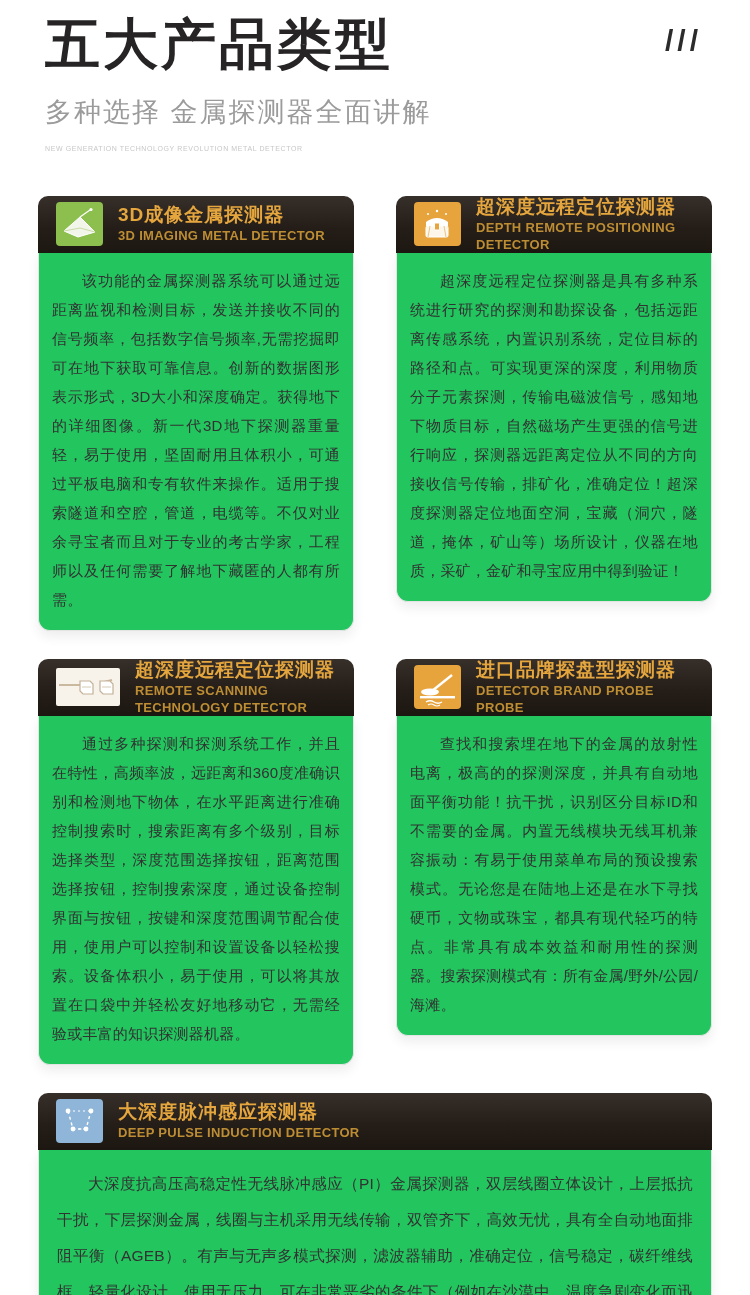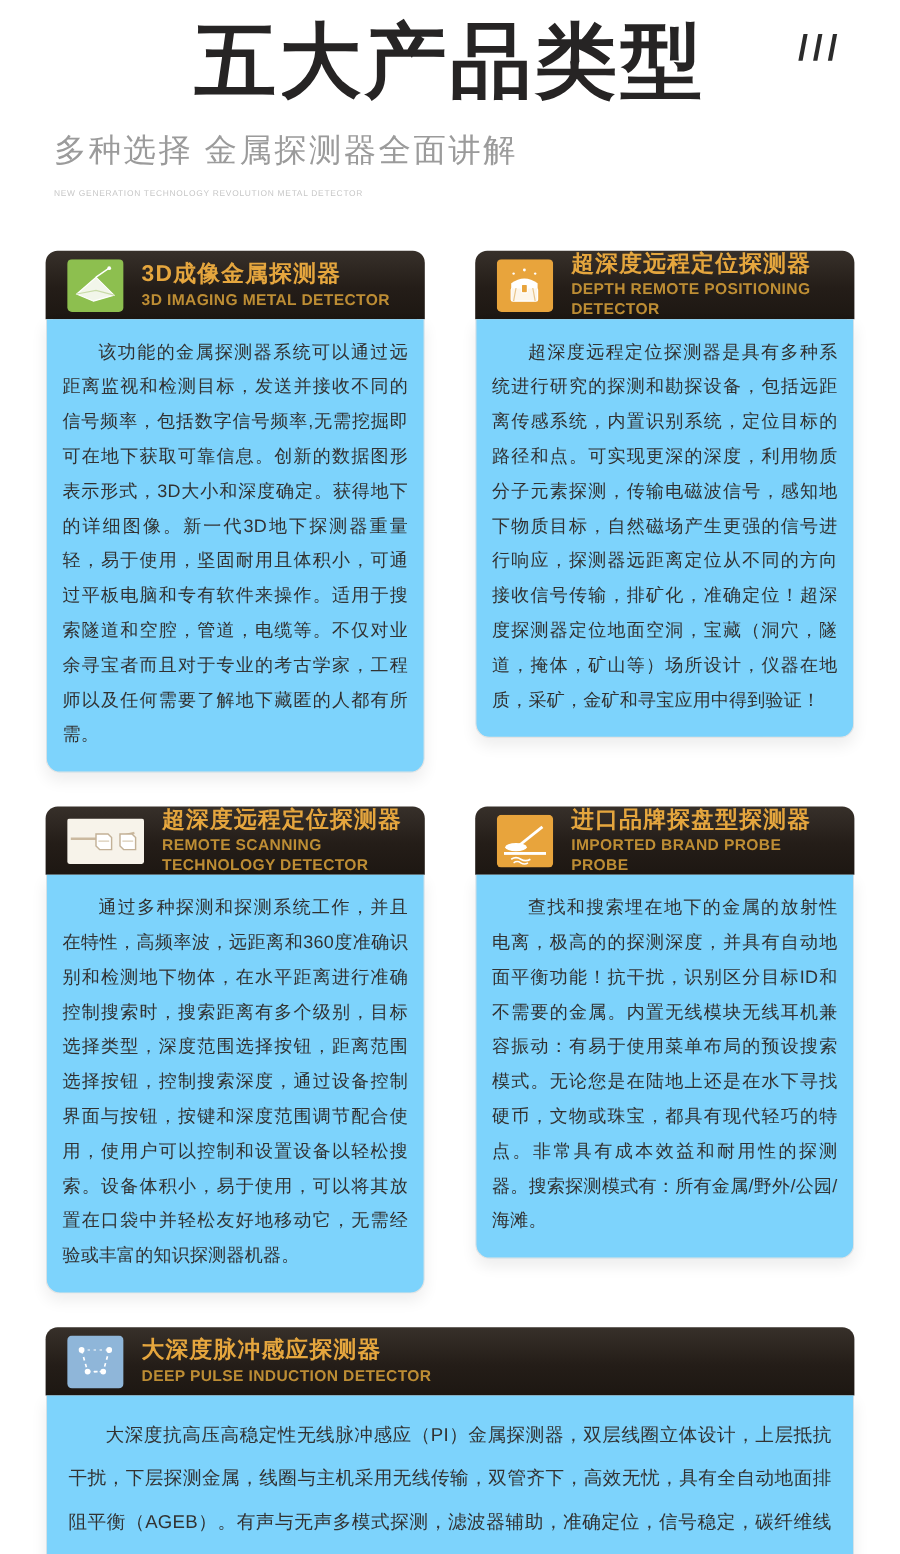--- a/index.html
+++ b/index.html
@@ -7,26 +7,25 @@
   body {
     height: 1295px;
     overflow: hidden;
     font-family: "Liberation Sans", "DejaVu Sans", sans-serif;
     position: relative;
   }
 
   
   .page-header { position: relative; padding: 16px 45px 0 45px; }
   .page-title {
-    font-size: 68px;
+    font-size: 55px;
     font-weight: 900;
     color: #262424;
     letter-spacing: 3px;
     line-height: 1.05;
-    text-align: center;
   }
   .decor-slashes {
     position: absolute;
     top: 24px;
     right: 48px;
     font-size: 30px;
     font-weight: 900;
     color: #2b2b2b;
     letter-spacing: 4px;
   }
@@ -81,21 +80,21 @@
   .card-title-en {
     font-size: 13px;
     font-weight: bold;
     color: #bd8d34;
     letter-spacing: 0.3px;
     line-height: 1.3;
     margin-top: 1px;
   }
 
   .card-body {
-    background: #7dd3fc;
+    background: #22c55e;
     border: 1px solid #e4e4e4;
     border-top: none;
     border-radius: 0 0 12px 12px;
     box-shadow: 0 6px 12px rgba(0,0,0,0.07);
     padding: 13px 13px 16px 13px;
     font-size: 15px;
     line-height: 29px;
     color: #323232;
     text-align: justify;
     text-indent: 2em;
@@ -195,21 +194,21 @@
             <rect x="0" y="0" width="47" height="44" rx="4" fill="#e8a43c"></rect>
             <line x1="18" y1="26" x2="38" y2="10" stroke="#ffffff" stroke-width="2.4"></line>
             <ellipse cx="16" cy="27" rx="9" ry="3.4" fill="#ffffff"></ellipse>
             <rect x="6" y="31" width="35" height="2.4" fill="#ffffff"></rect>
             <path d="M12 37 q4 -2.5 8 0 q4 2.5 8 0" fill="none" stroke="#ffffff" stroke-width="1.4"></path>
             <path d="M14 40 q3 -2 6 0 q3 2 6 0" fill="none" stroke="#ffffff" stroke-width="1.2"></path>
           </svg>
         </span>
         <span class="card-titles">
           <span class="card-title-cn">进口品牌探盘型探测器</span>
-          <span class="card-title-en">IMPORTED BRAND PROBE PROBE</span>
+          <span class="card-title-en">DETECTOR BRAND PROBE PROBE</span>
         </span>
       </div>
       <div class="card-body">查找和搜索埋在地下的金属的放射性电离，极高的的探测深度，并具有自动地面平衡功能！抗干扰，识别区分目标ID和不需要的金属。内置无线模块无线耳机兼容振动：有易于使用菜单布局的预设搜索模式。无论您是在陆地上还是在水下寻找硬币，文物或珠宝，都具有现代轻巧的特点。非常具有成本效益和耐用性的探测器。搜索探测模式有：所有金属/野外/公园/海滩。</div>
     </div>
   </div>
 
   <div class="cards-row single">
 
     <div class="card">
       <div class="card-header">

